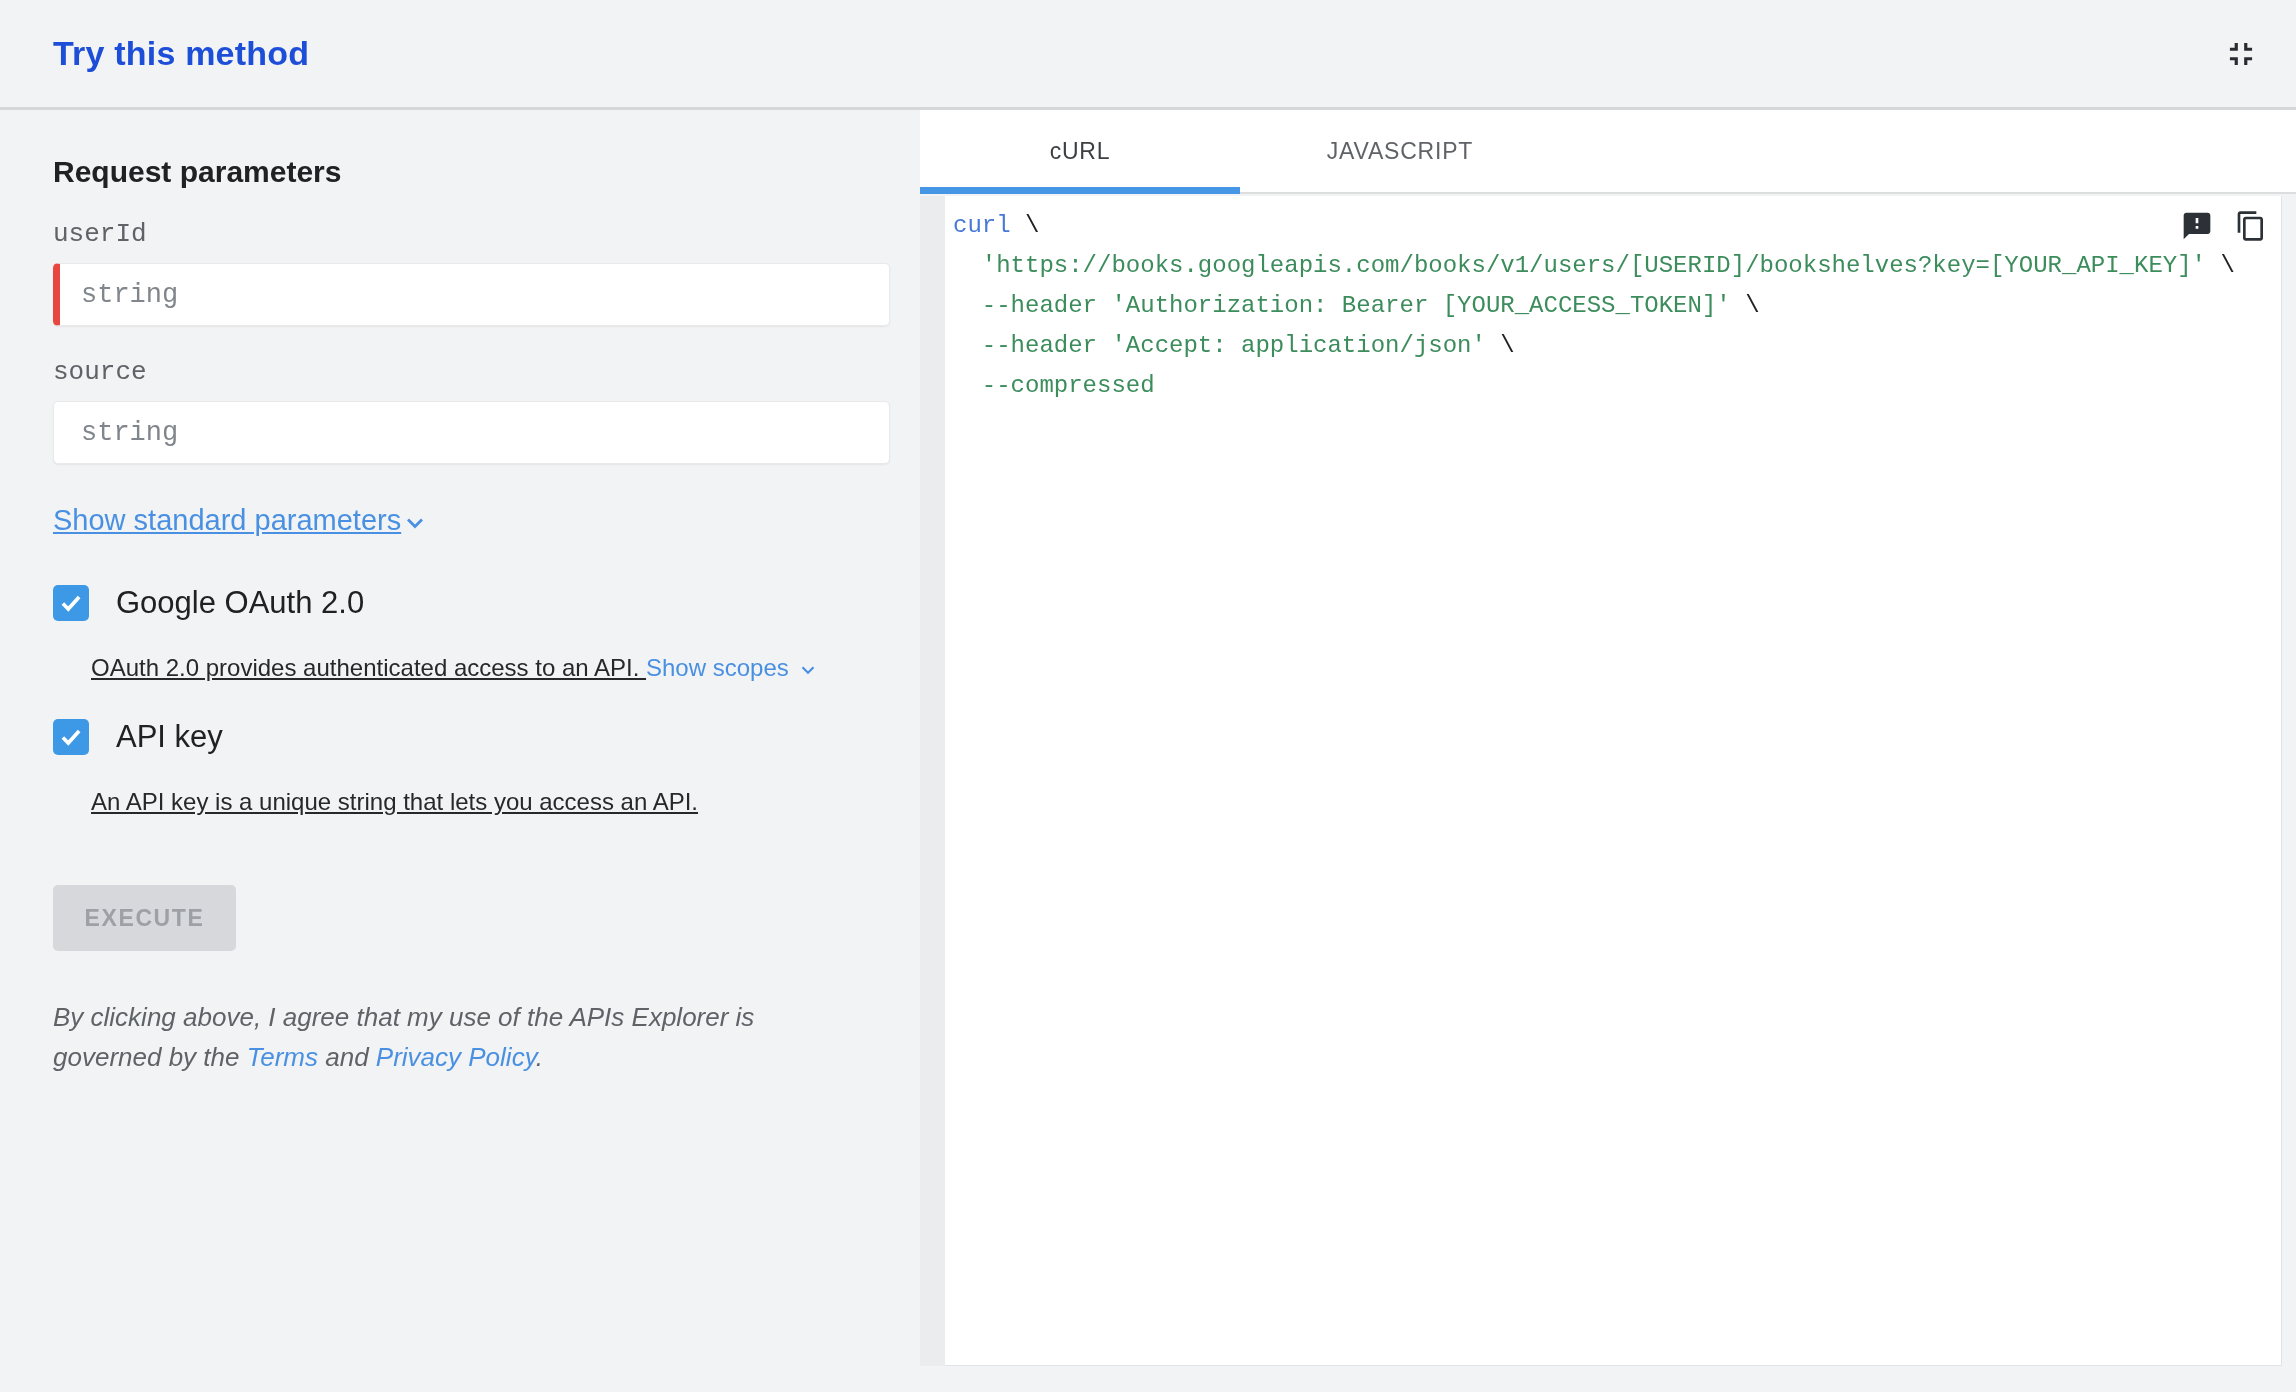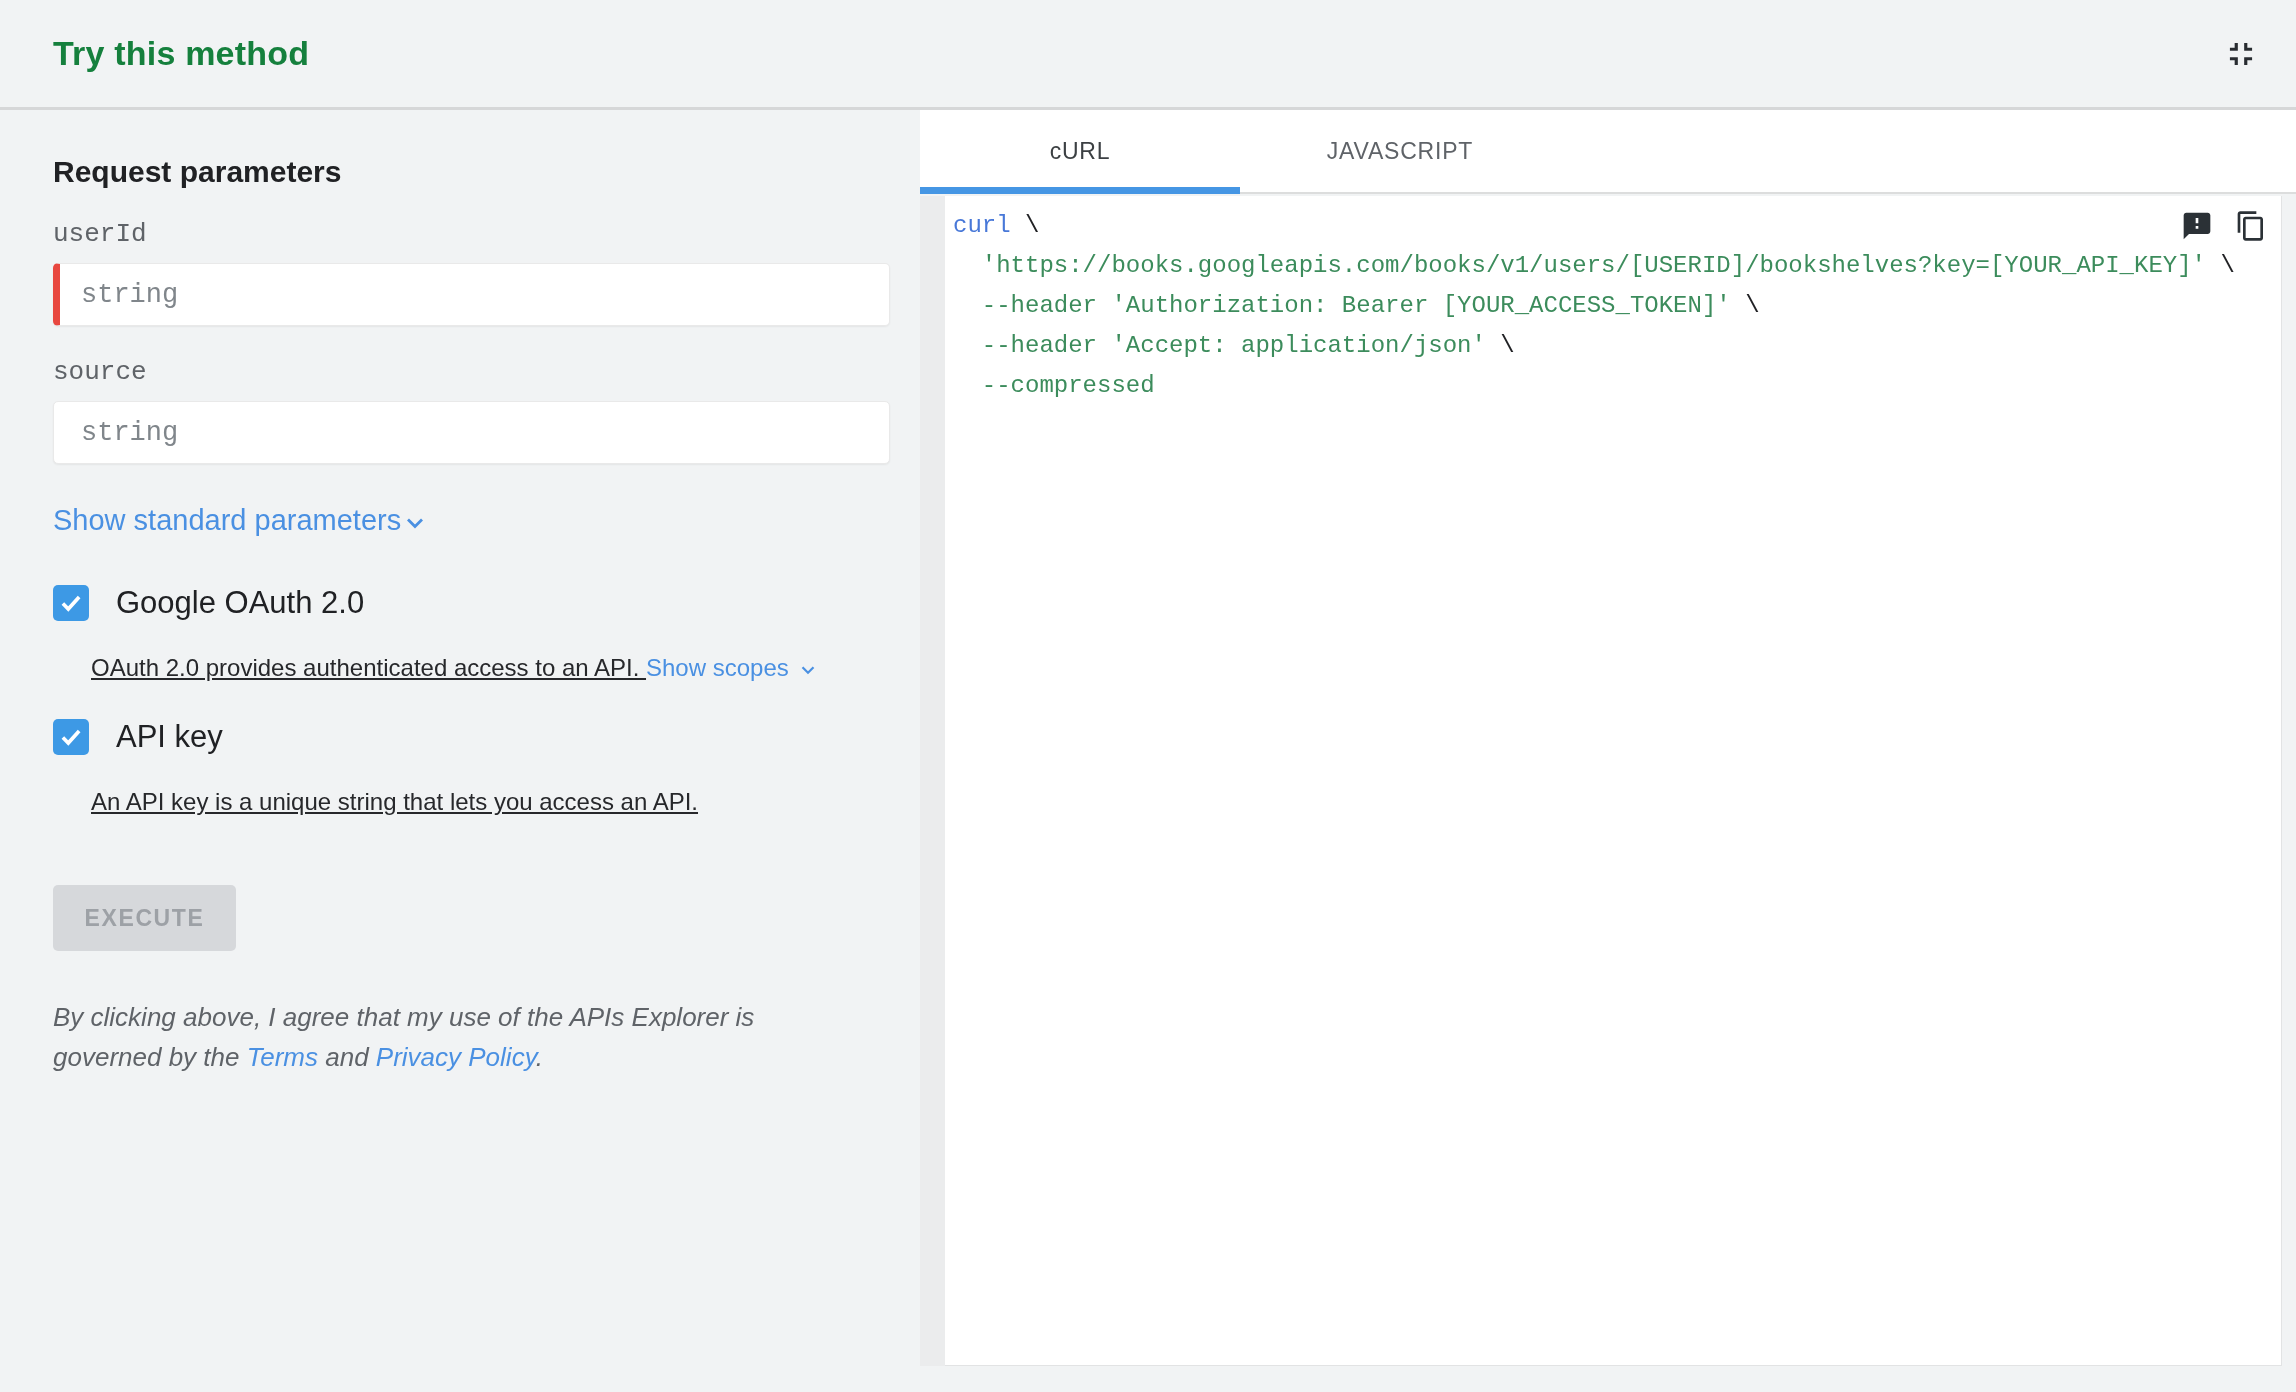--- a/index.html
+++ b/index.html
@@ -12,21 +12,21 @@
     color:#202124;
   }
 
   
   .header {
     position:absolute; top:0; left:0; width:2296px; height:110px;
     border-bottom:3px solid #d6d7d8;
     display:flex; align-items:center; justify-content:space-between;
     padding:0 36px 0 53px;
   }
-  .header-title { font-size:34px; font-weight:bold; color:#15803d; letter-spacing:.2px; }
+  .header-title { font-size:34px; font-weight:bold; color:#1d4ed8; letter-spacing:.2px; }
   .collapse-btn { width:38px; height:38px; cursor:pointer; display:flex; align-items:center; }
   .collapse-btn svg { width:38px; height:38px; fill:#282c30; }
 
   
   .left-panel {
     position:absolute; top:110px; left:0; width:920px; bottom:0;
     padding-left:53px; padding-right:30px;
   }
   .section-heading { font-size:30px; font-weight:bold; color:#202124; }
   .h-request { margin-top:45px; }
@@ -42,20 +42,21 @@
     padding:0 0 0 27px; outline:none;
     box-shadow:0 1px 2px rgba(0,0,0,0.06);
   }
   .text-input.required { border-left:7px solid #e8473f; padding-left:21px; }
   .text-input::placeholder { color:#80868b; opacity:1; }
 
   .link { color:#4a90e2; text-decoration:none; cursor:pointer; }
   .expander-link {
     margin-top:40px; display:inline-flex; align-items:center; 
     font-size:29px;
+    text-decoration:underline;
   }
   .chev { stroke:#4a90e2; fill:none; stroke-width:2.4; }
   .expander-link svg { width:28px; height:28px; margin-top:4px; }
 
   .h-credentials { margin-top:63px; display:flex; align-items:center; gap:18px; }
   .help-btn { width:32px; height:32px; cursor:pointer; }
   .help-btn svg { width:32px; height:32px; fill:#1e2226; }
 
   .cred-row { display:flex; align-items:center; gap:27px; cursor:pointer; }
   .cred-row.first { margin-top:48px; }

